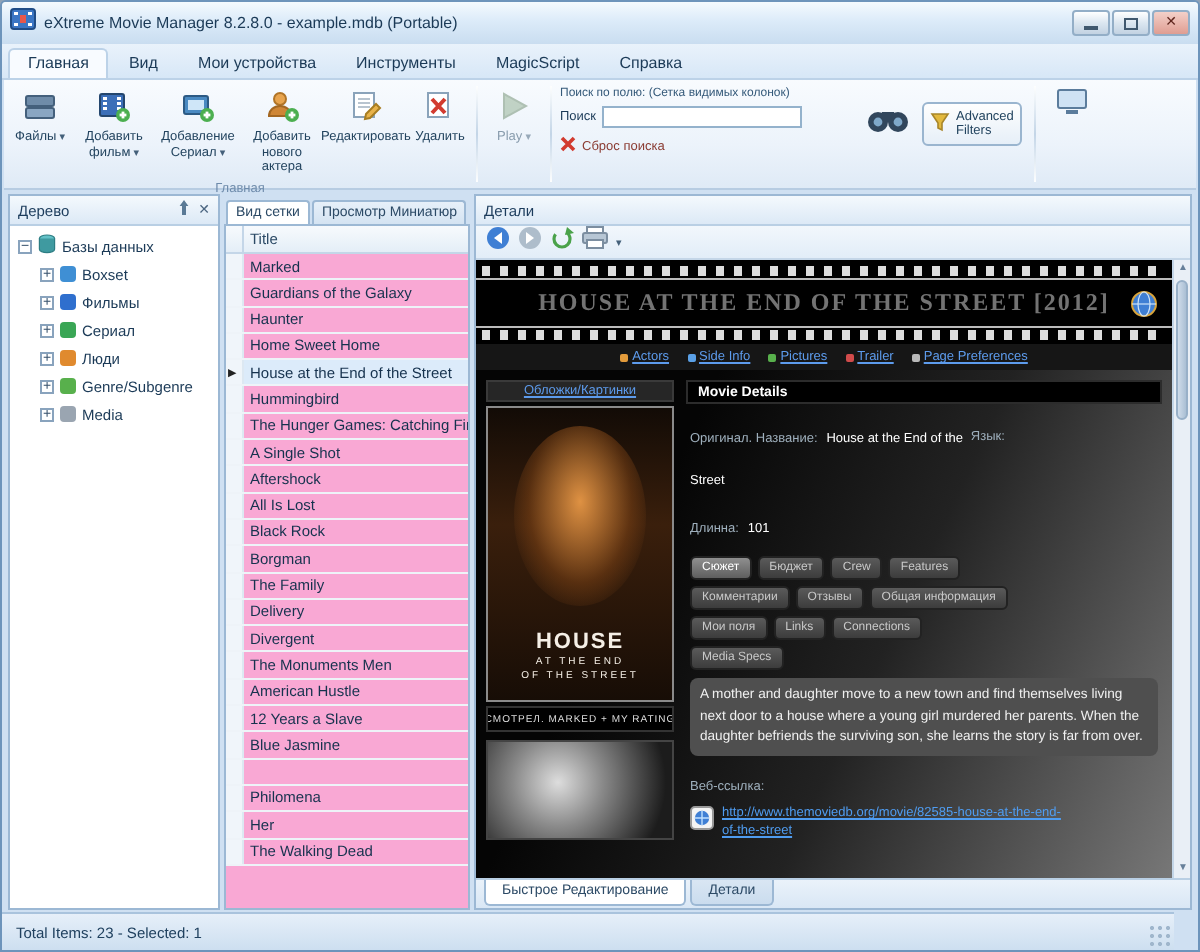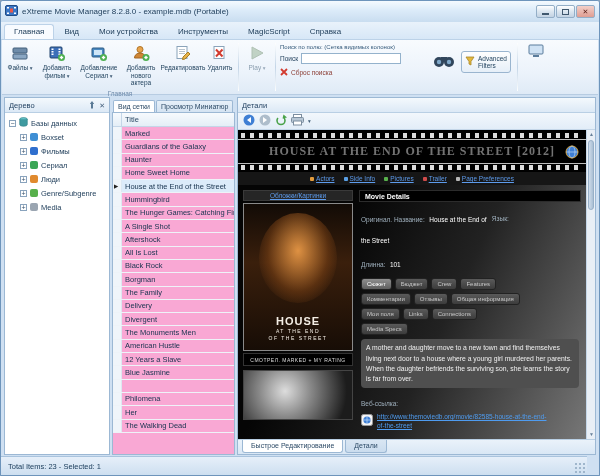--- a/index.html
+++ b/index.html
@@ -101,21 +101,21 @@
   .film{background:#000;padding:2px 0 1px;}
   .sprocket{height:5px;margin:1px 3px;background:repeating-linear-gradient(90deg,#ddd 0 4px,transparent 4px 9px);}
   .film-title{height:25px;display:flex;align-items:center;justify-content:center;position:relative;margin:1px 0;
     border-top:1px solid #bbb;border-bottom:1px solid #bbb;font-family:"Liberation Serif",serif;font-weight:bold;
     font-size:12px;letter-spacing:1px;color:#737373;text-transform:uppercase;white-space:nowrap;}
   .film-globe{position:absolute;right:7px;top:5px;}
   .navbar{height:13px;background:#161616;display:flex;align-items:center;justify-content:center;gap:9px;}
   .nav-link{display:flex;align-items:center;gap:2px;font-size:6.5px;color:#5d9bec;text-decoration:underline;white-space:nowrap;}
   .nav-ico{width:4px;height:4px;border-radius:1px;background:#e39b3b;}
   .content{display:flex;gap:6px;padding:5px;}
-  .colL{width:110px;flex:none;}
+  .colL{width:94px;flex:none;}
   .colR{flex:1;min-width:0;}
   .sec-hd{height:11px;background:#262626;border:1px solid #3a3a3a;display:flex;align-items:center;justify-content:center;
     font-size:6.5px;color:#5d9bec;text-decoration:underline;}
   .poster{height:148px;margin-top:2px;border:1px solid #8a8a8a;position:relative;overflow:hidden;
     background:linear-gradient(180deg,#120b06,#3a1f0c 40%,#170d06);}
   .poster-glow{position:absolute;left:14%;right:14%;top:6%;height:62%;border-radius:50%;
     background:radial-gradient(ellipse at 50% 42%,rgba(232,152,70,.95),rgba(150,80,25,.4) 55%,transparent 78%);}
   .poster-text{position:absolute;left:0;right:0;bottom:9px;text-align:center;color:#f5efe6;}
   .poster-text .poster-line{font-size:5px;letter-spacing:1.5px;margin-top:1px;}
   .poster-text .poster-line:nth-of-type(1){font-size:11px;font-weight:bold;letter-spacing:1px;}

